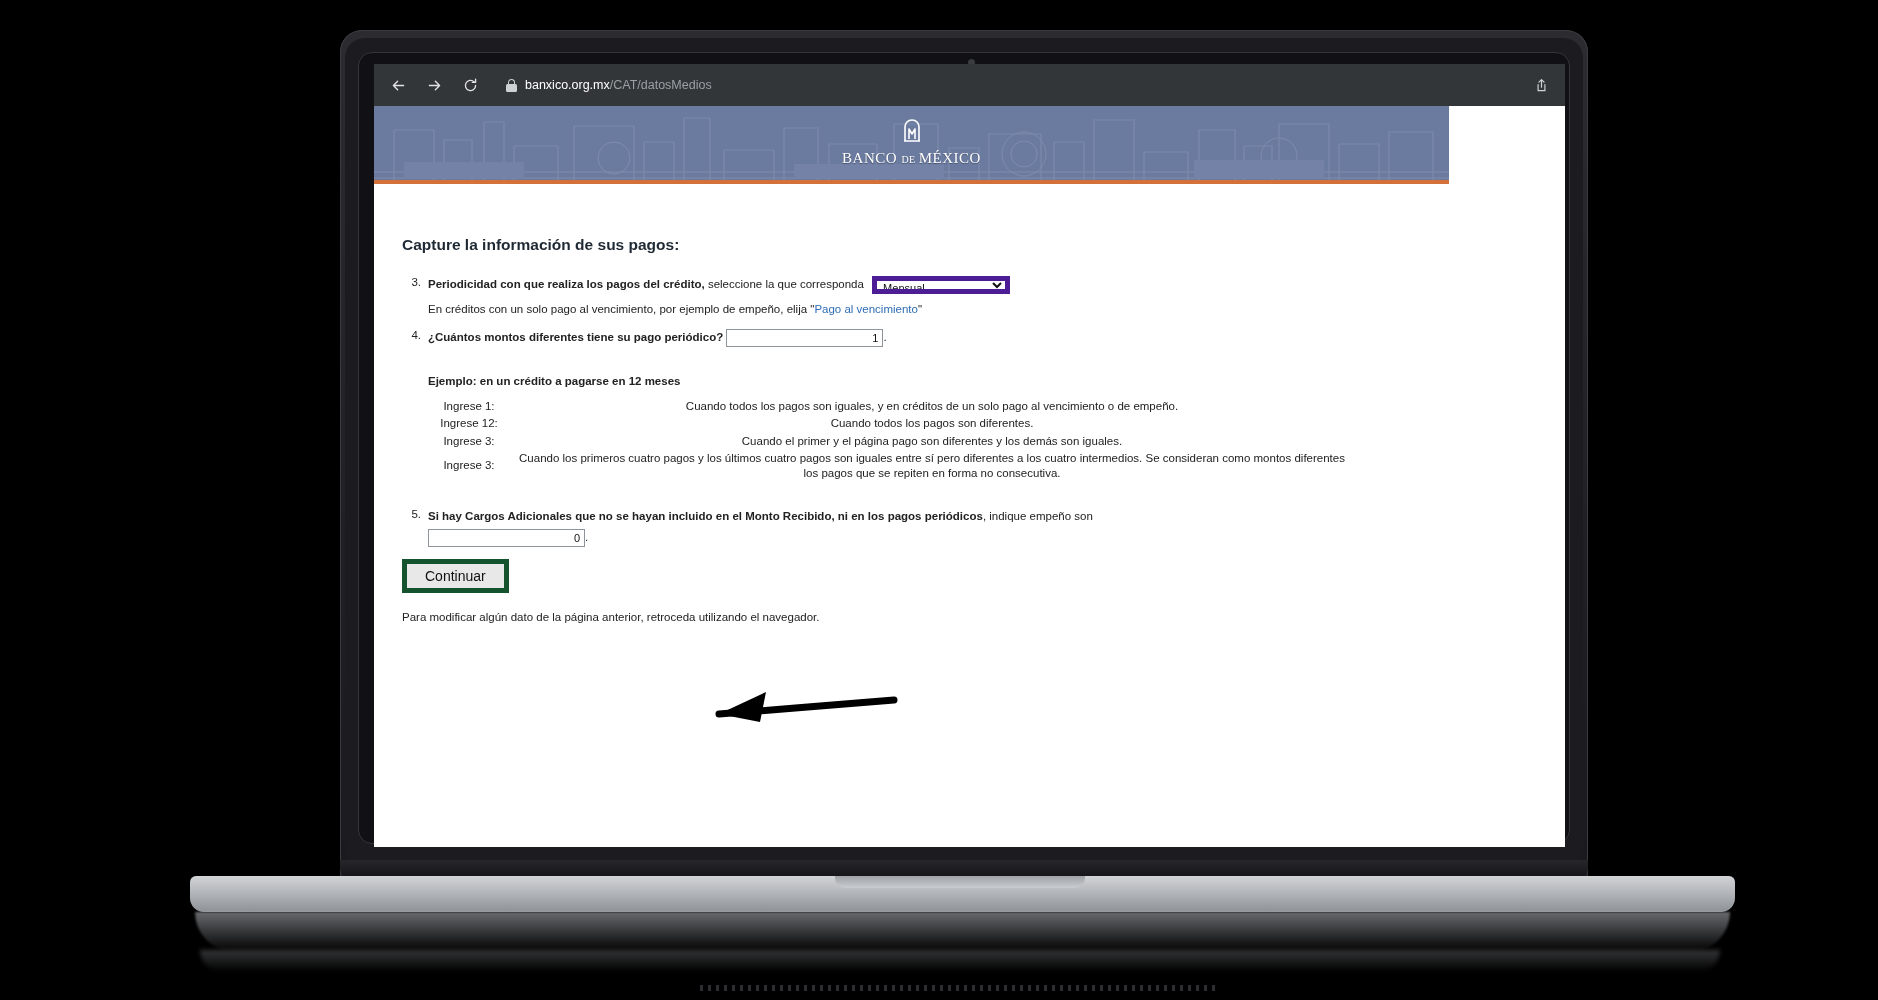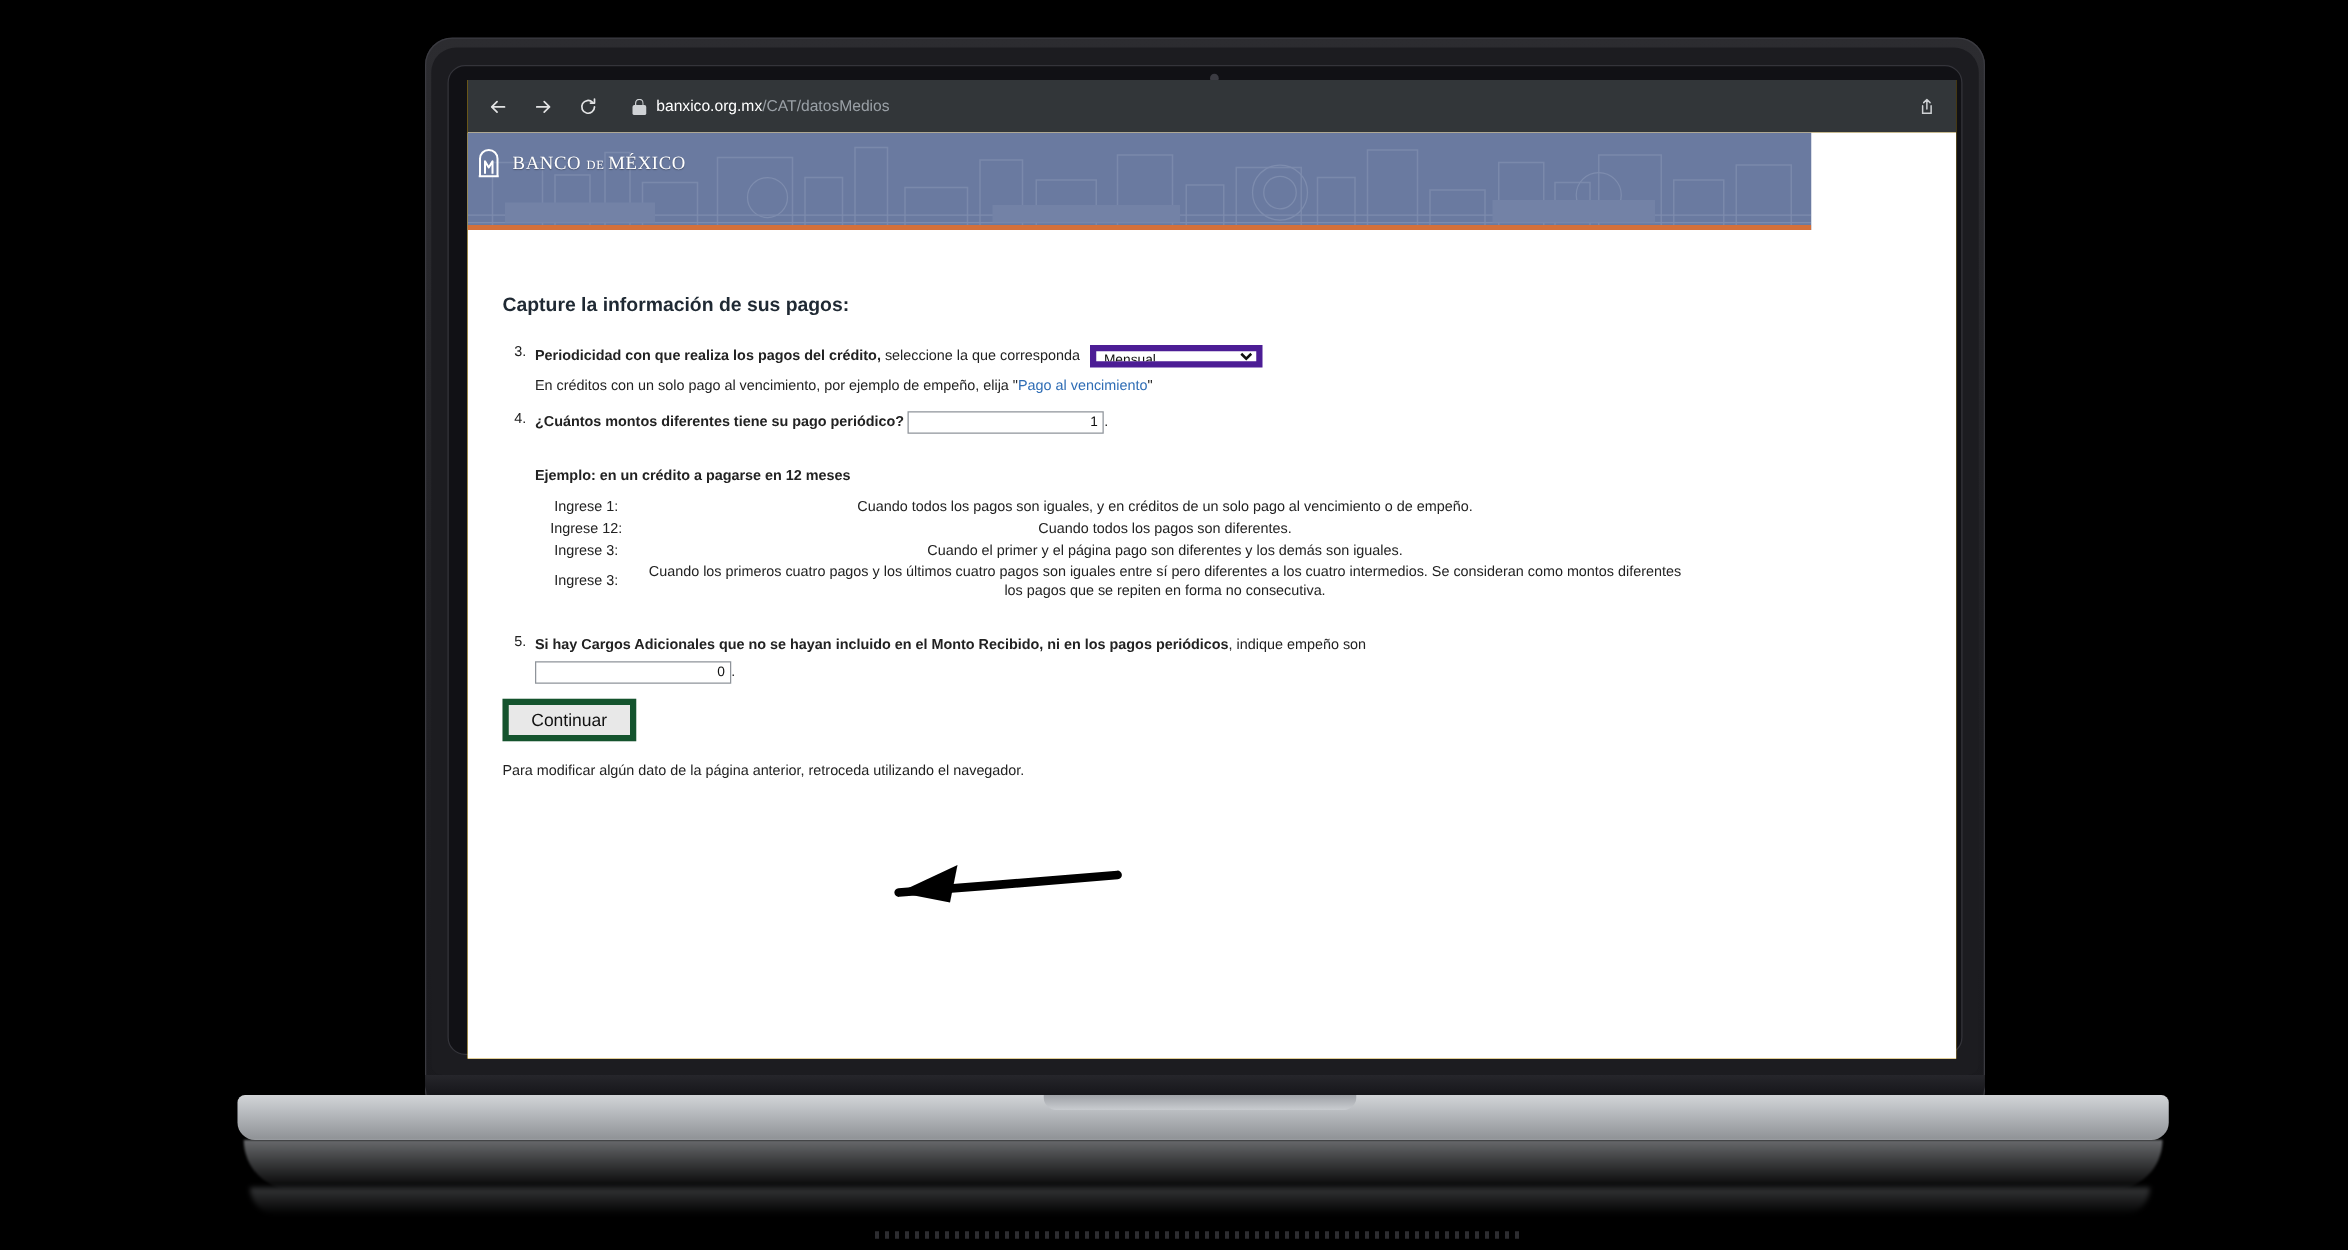--- a/index.html
+++ b/index.html
@@ -113,21 +113,21 @@
     opacity: .6;
   }
 
   
   .browser {
     position: absolute;
     left: 374px;
     top: 64px;
     width: 1191px;
     height: 783px;
-    background: #eab308;
+    background: #8b5cf6;
     overflow: hidden;
   }
   .toolbar {
     position: relative;
     height: 42px;
     background: #323639;
     display: flex;
     align-items: center;
     padding: 0 14px;
     gap: 16px;
@@ -196,20 +196,21 @@
     position: absolute;
     left: 0; bottom: 0;
     width: 1075px;
     height: 4px;
     background: #d4703a;
   }
   .banner-center {
     position: absolute;
     left: 0; right: 0; top: 8px;
     display: flex;
+    flex-direction: column;
     align-items: center;
     gap: 2px;
     color: #ffffff;
   }
   .banner-logo {
     width: 34px; height: 34px;
     display: flex; align-items: center; justify-content: center;
   }
   .banner-title {
     font-family: "Liberation Serif", serif;

